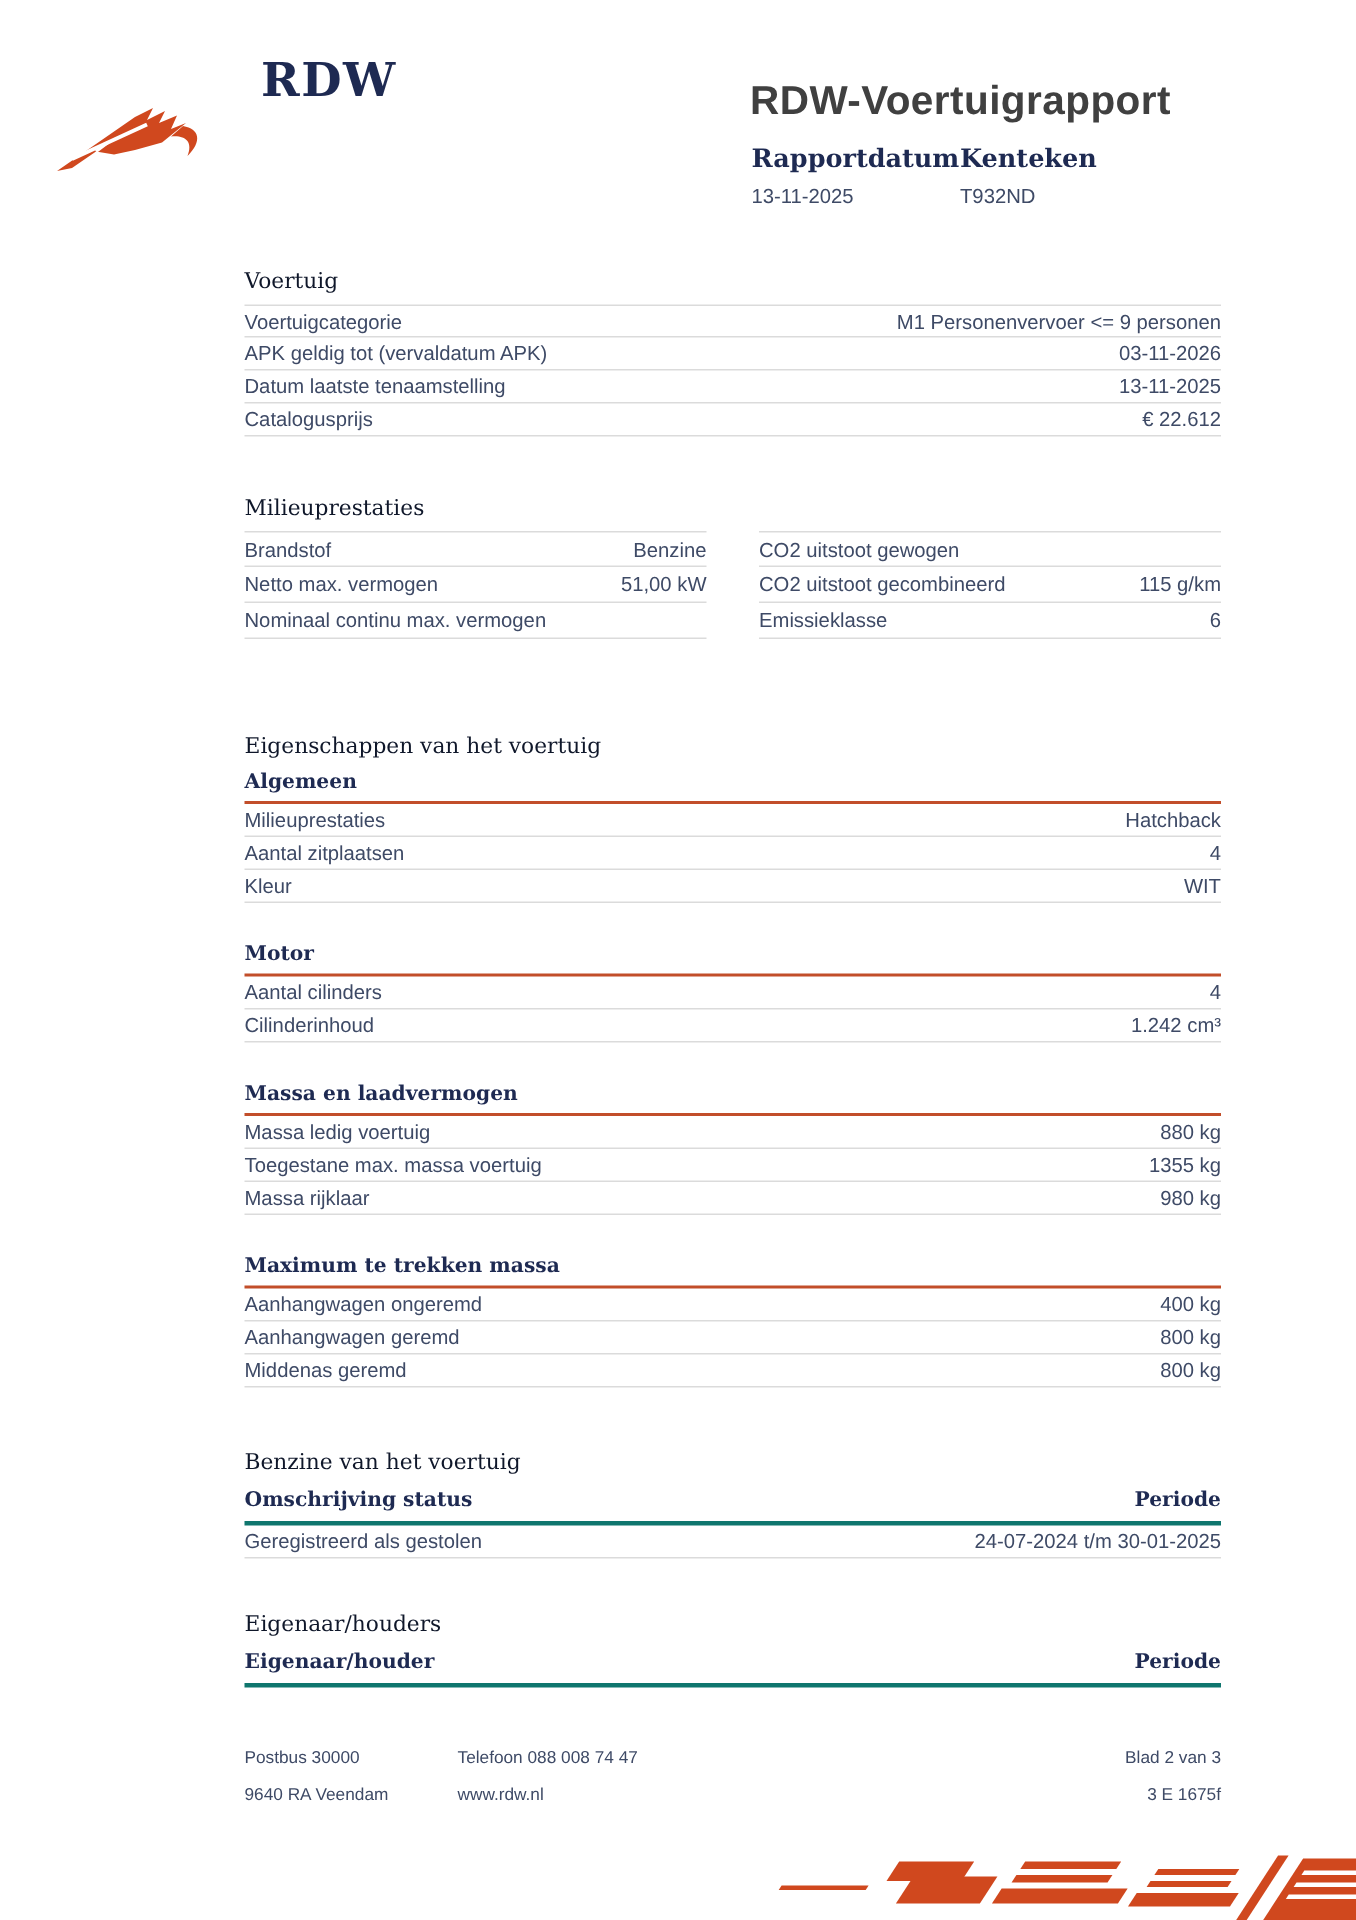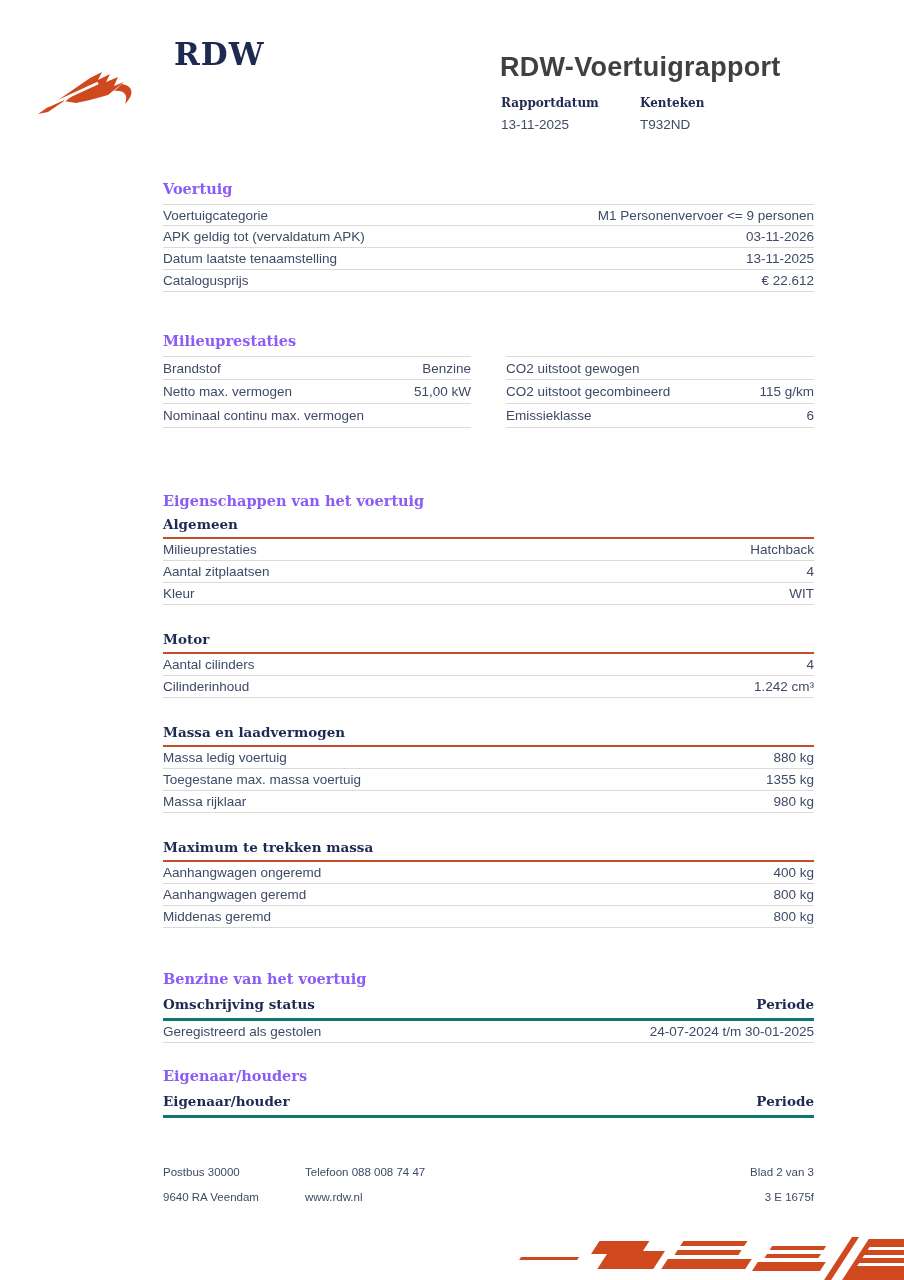--- a/index.html
+++ b/index.html
@@ -22,28 +22,28 @@
     font-family: "DejaVu Serif", serif; font-weight: bold;
     font-size: 31px; letter-spacing: 1px; color: #1E2A52; margin-left: 16px;
   }
   .report-title {
     position: absolute; left: 500px; top: 52px;
     font-family: Liberation Sans, sans-serif; font-weight: bold;
     font-size: 27px; color: #404040; letter-spacing: 0.3px;
   }
   .header-meta { position: absolute; left: 501px; top: 96px; display: flex; }
   .meta-block { width: 139px; }
-  .meta-label { font-family: "DejaVu Serif", serif; font-weight: bold; font-size: 12px; color: #1E2A52; }
+  .meta-label { font-family: "DejaVu Serif", serif; font-weight: bold; font-size: 17px; color: #1E2A52; }
   .meta-value { font-size: 13.5px; color: #3E4A66; margin-top: 7px; }
 
   
   .content { position: absolute; left: 163px; top: 180px; width: 651px; }
   .section-title {
-    font-family: "DejaVu Serif", serif; font-weight: bold;
-    font-size: 14.5px; color: #8b5cf6; margin-bottom: 7px;
+    font-family: "DejaVu Serif", serif; font-weight: normal;
+    font-size: 14.5px; color: #0f172a; margin-bottom: 7px;
   }
   .sub-title {
     font-family: "DejaVu Serif", serif; font-weight: bold;
     font-size: 13.5px; color: #1E2A52;
     padding-bottom: 5px; border-bottom: 2px solid #C24E2A;
   }
   .trow {
     display: flex; align-items: center; height: 22px;
     border-bottom: 1px solid #DBDBDB;
     font-size: 13.5px; color: #3E4A66;
@@ -55,21 +55,21 @@
   .two-col { display: flex; }
   .two-col .col { width: 308px; }
   .two-col .colgap { width: 35px; }
   .milieu .trow { height: 24px; }
 
   .sec-milieu { margin-top: 40px; }
   .sec-eigenschappen { margin-top: 64px; }
   .subsec-algemeen { margin-top: 2px; }
   .subsec { margin-top: 26px; }
   .sec-status { margin-top: 42px; }
-  .sec-eigenaar { margin-top: 24px; }
+  .sec-eigenaar { margin-top: 36px; }
 
   .cols-head {
     display: flex; align-items: flex-end;
     font-family: "DejaVu Serif", serif; font-weight: bold;
     font-size: 13.5px; color: #1E2A52;
     padding: 2px 0 6px; border-bottom: 3px solid #0f766e;
   }
   .cols-head .lbl { flex: 1; }
 
   

